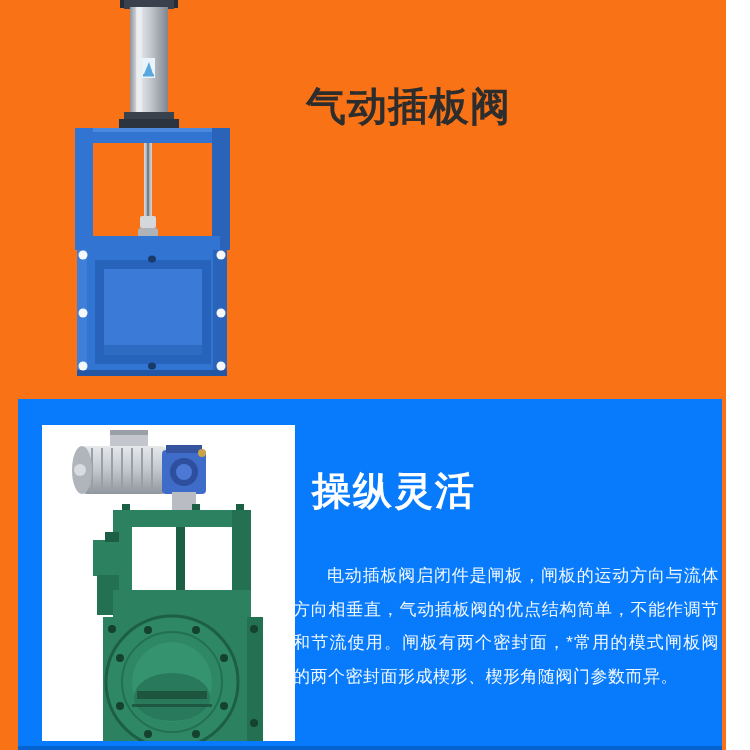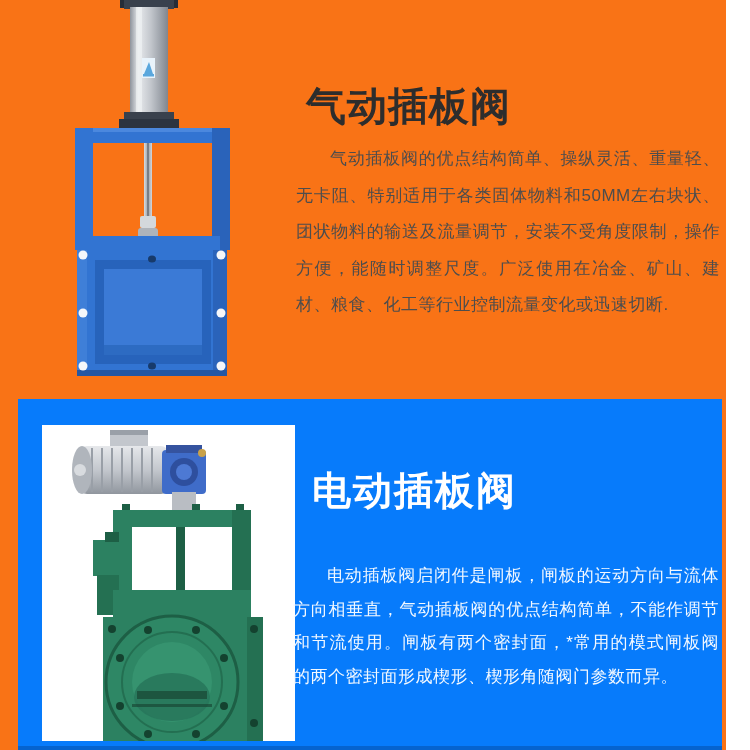--- a/index.html
+++ b/index.html
@@ -91,21 +91,20 @@
         <circle cx="181" cy="313" r="4.5" fill="#f5f7fa"></circle>
         <circle cx="181" cy="366" r="4.5" fill="#f5f7fa"></circle>
         <ellipse cx="112" cy="259" rx="4" ry="3.5" fill="#173a6b"></ellipse>
         <ellipse cx="112" cy="366" rx="4" ry="3.5" fill="#173a6b"></ellipse>
       </g>
     </svg>
   </div>
 
   <div class="pneu-title">气动插板阀</div>
 
-  <div class="pneu-desc">气动插板阀的优点结构简单、操纵灵活、重量轻、无卡阻、特别适用于各类固体物料和50MM左右块状、团状物料的输送及流量调节，安装不受角度限制，操作方便，能随时调整尺度。广泛使用在冶金、矿山、建材、粮食、化工等行业控制流量变化或迅速切断.</div>
 
   <div class="panel">
 
     <div class="elec-image-box">
       <svg viewBox="0 0 253 316">
         <defs>
           <linearGradient id="motorGrad" x1="0" y1="0" x2="0" y2="1">
             <stop offset="0" stop-color="#e6e8eb"></stop>
             <stop offset="0.5" stop-color="#c3c7cd"></stop>
             <stop offset="1" stop-color="#90969e"></stop>
@@ -173,18 +172,18 @@
           <circle cx="182" cy="233" r="4" fill="#14422f"></circle>
           <circle cx="182" cy="281" r="4" fill="#14422f"></circle>
           <circle cx="154" cy="309" r="4" fill="#14422f"></circle>
           <circle cx="106" cy="309" r="4" fill="#14422f"></circle>
           <circle cx="78" cy="281" r="4" fill="#14422f"></circle>
           <circle cx="78" cy="233" r="4" fill="#14422f"></circle>
         </g>
       </svg>
     </div>
 
-    <div class="elec-title">电动插板阀</div>
+    <div class="elec-title">操纵灵活</div>
 
     <div class="elec-desc">电动插板阀启闭件是闸板，闸板的运动方向与流体方向相垂直，气动插板阀的优点结构简单，不能作调节和节流使用。闸板有两个密封面，*常用的模式闸板阀的两个密封面形成楔形、楔形角随阀门参数而异。</div>
   </div>
 
 </div>
 
 </body></html>

